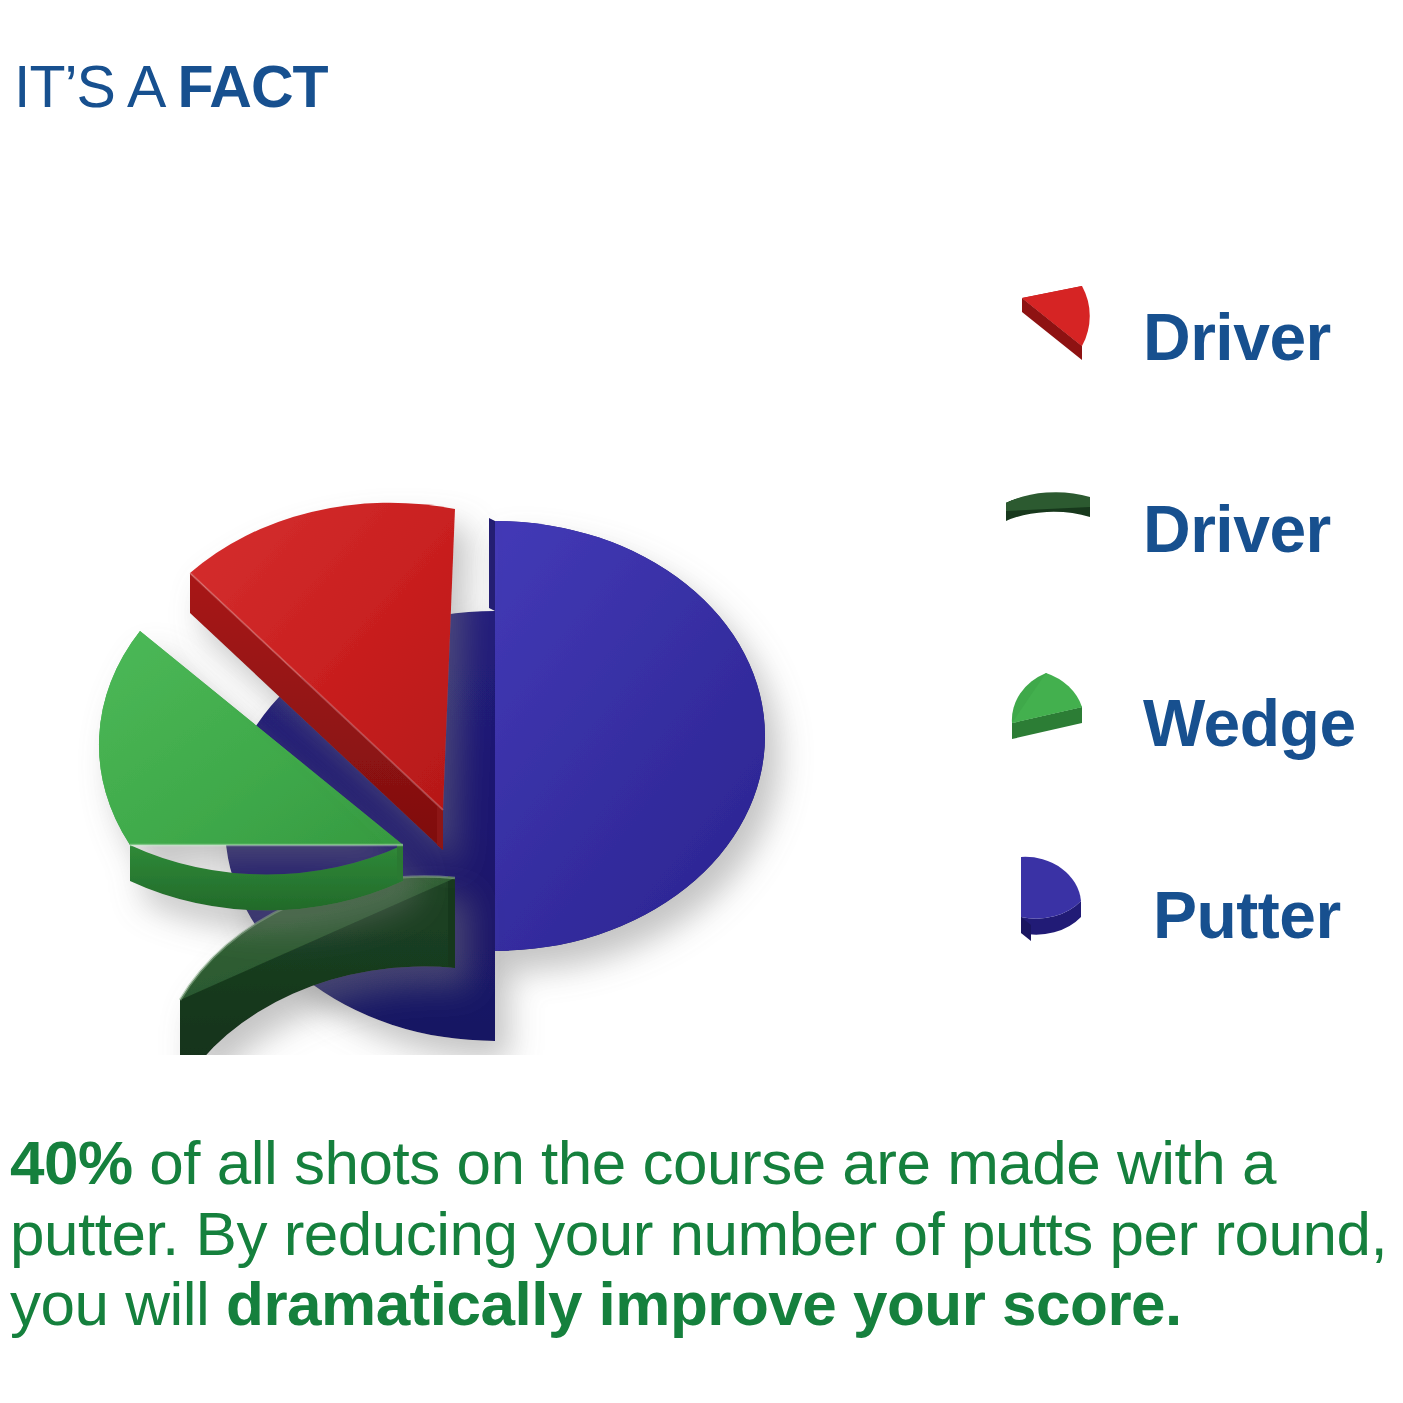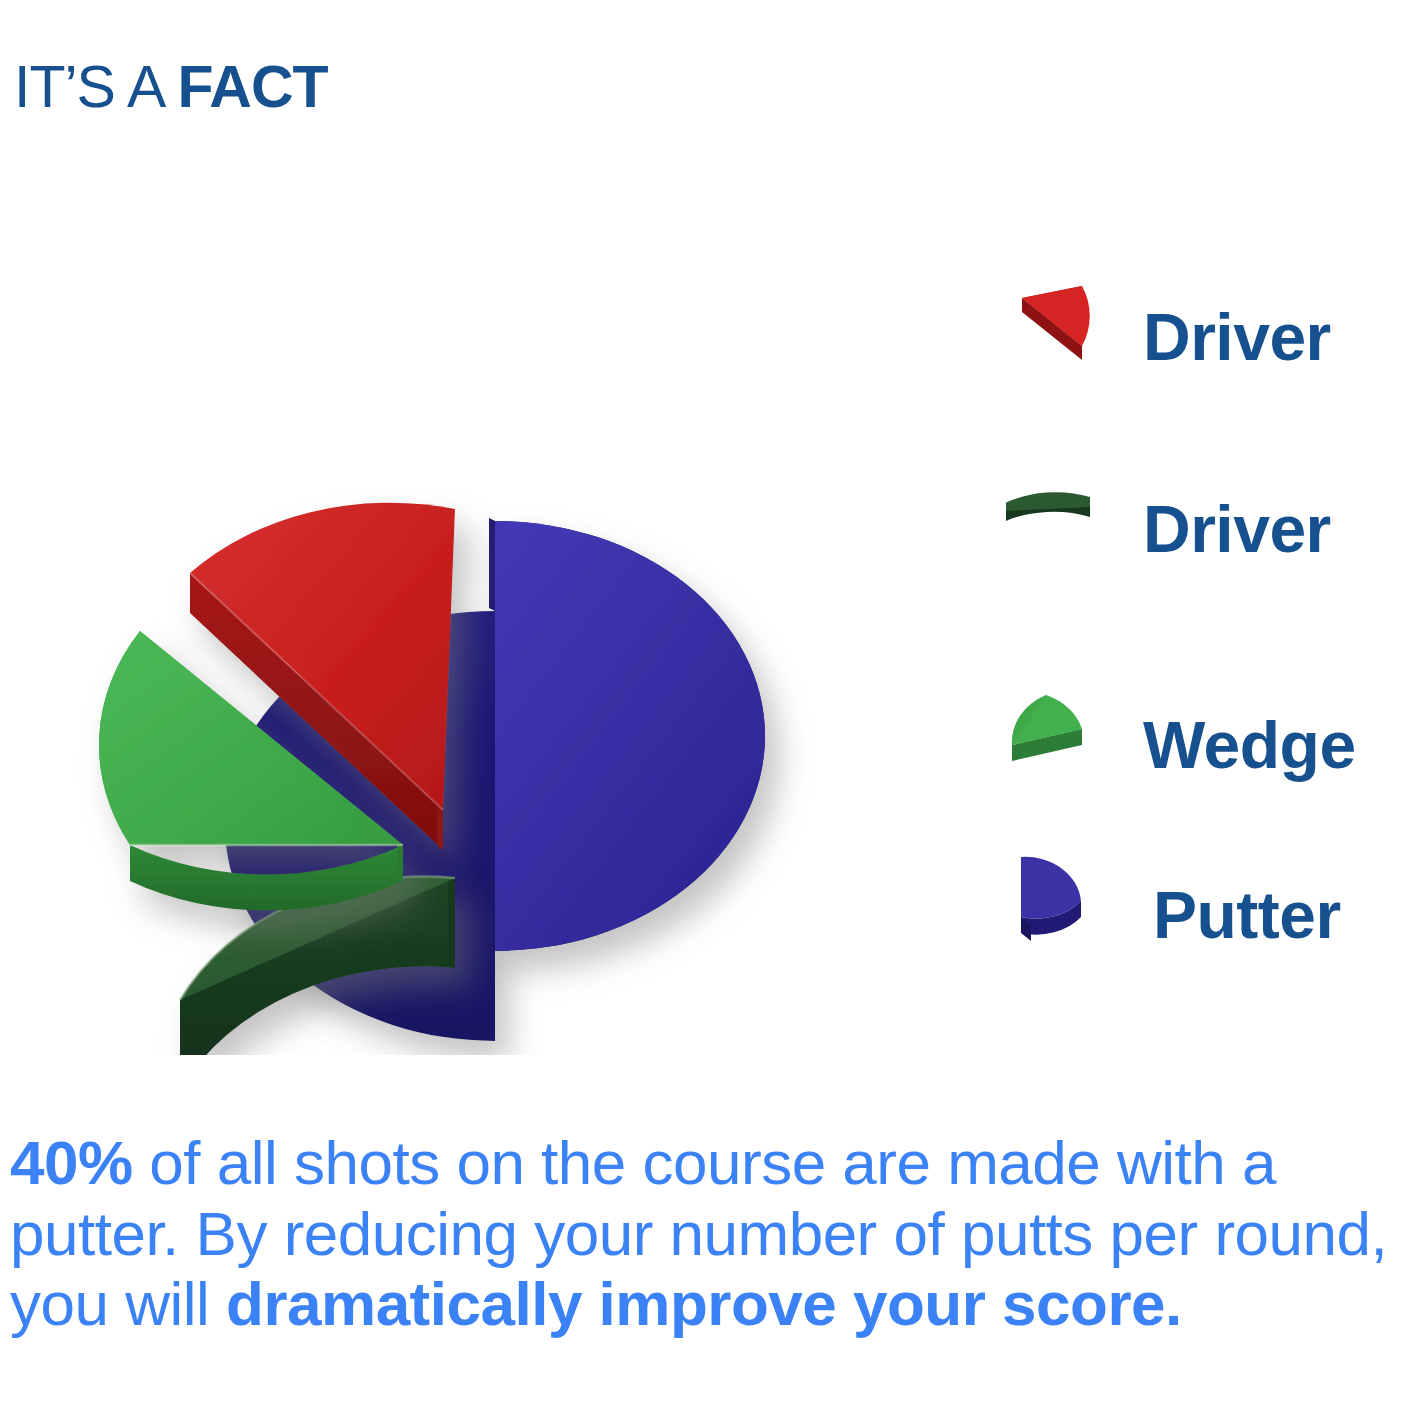--- a/index.html
+++ b/index.html
@@ -55,21 +55,21 @@
   .legend-row {
     position: absolute;
     left: 0;
     width: 408px;
     height: 120px;
     display: flex;
     align-items: center;
   }
   .legend-row.r0 { top: 0px; }
   .legend-row.r1 { top: 192px; }
-  .legend-row.r2 { top: 408px; }
+  .legend-row.r2 { top: 386px; }
   .legend-row.r3 { top: 578px; gap: 10px; }
 
   .swatch {
     width: 110px;
     height: 120px;
     flex: 0 0 110px;
     display: flex;
     align-items: center;
     justify-content: center;
   }
@@ -86,21 +86,21 @@
   }
 
   
   #caption {
     position: absolute;
     left: 10px;
     top: 1128px;
     width: 1390px;
     font-size: 62px;
     line-height: 1.14;
-    color: #3b82f6;
+    color: #15803d;
     font-weight: 400;
     letter-spacing: -0.5px;
   }
   #caption b { font-weight: 700; }
 </style>
 </head>
 <body>
 
 <div id="page">
 

